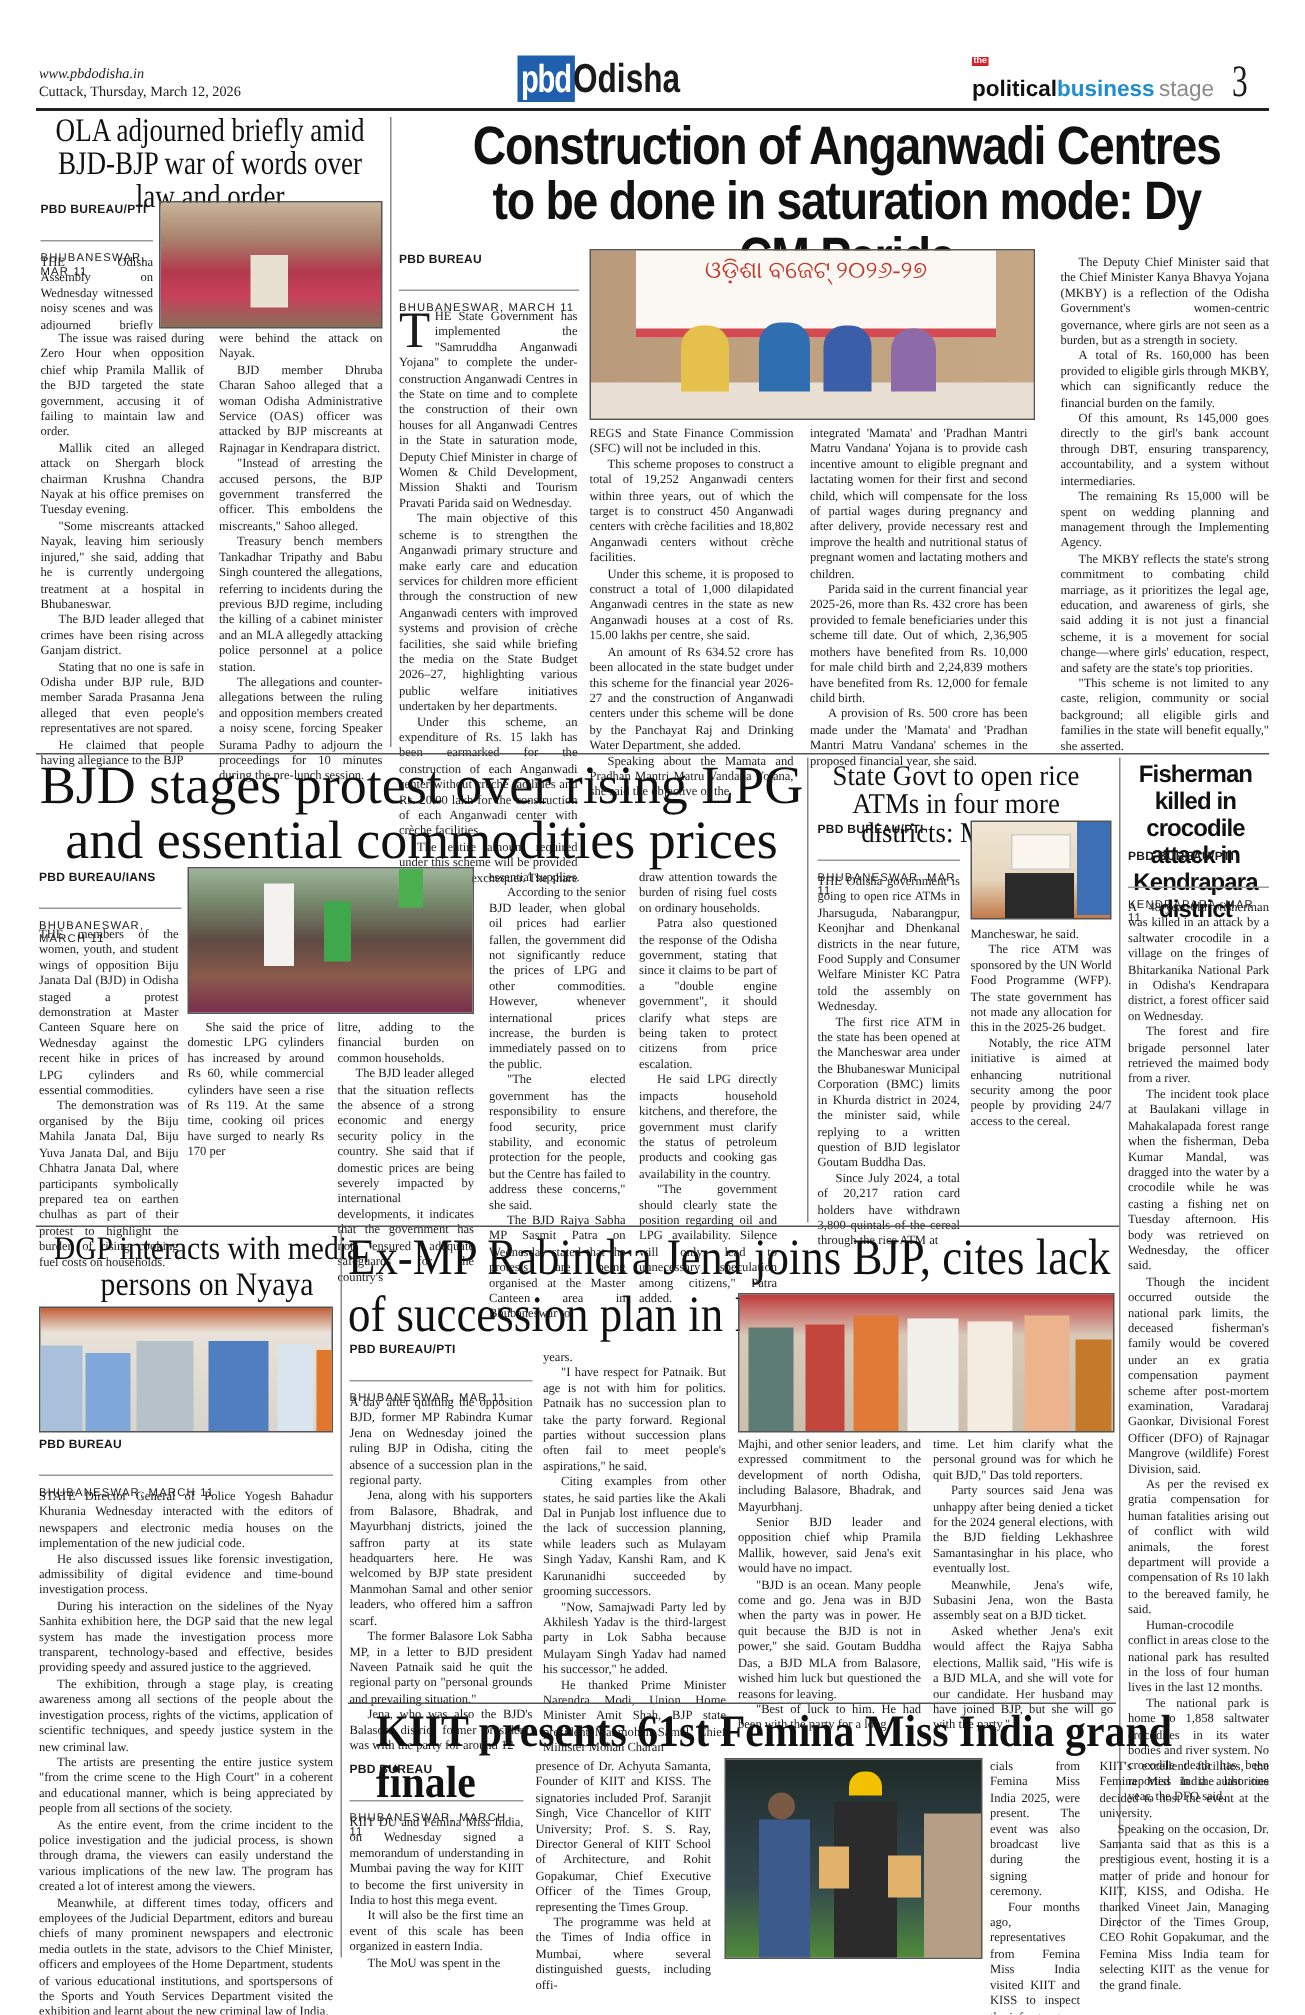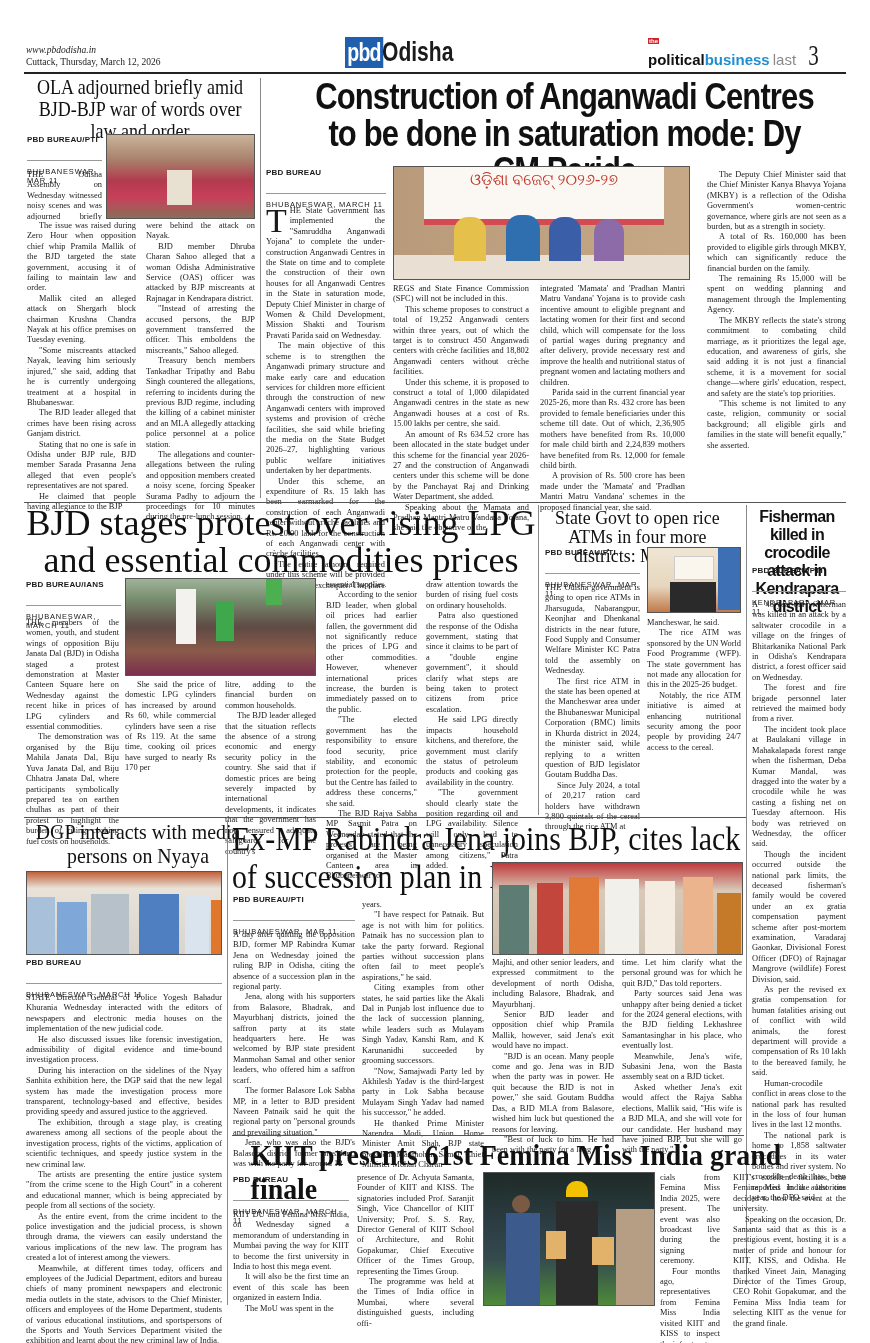--- a/index.html
+++ b/index.html
@@ -37,21 +37,21 @@
   <div>Cuttack, Thursday, March 12, 2026</div>
 </div>
 <div class="abs logo">
   <span class="box">pbd</span>
   <span class="od">Odisha</span>
 </div>
 <div class="abs mast-r">
   <span class="the">the</span>
   <span class="pol">political</span>
     <span class="bus pol" style="color:#1f8ed0">business</span>
-  <span class="dly pol" style="color:#8a8a8a;font-weight:normal">last</span>
+  <span class="dly pol" style="color:#8a8a8a;font-weight:normal">stage</span>
   <span class="pg">3</span>
 </div>
 <div class="abs rule" style="left:24px;top:72px;width:822px"></div>
 
 <div class="abs" style="left:24px;top:76px;width:232px">
   <div class="hl" style="font-size:22px;transform:scaleX(.82);transform-origin:left;width:283px;line-height:22px">OLA adjourned briefly amid BJD-BJP war of words over law and order</div>
 </div>
 <div class="abs" style="left:27px;top:135px;width:75px">
   <div class="by">PBD BUREAU/PTI</div>
   <div class="dl">BHUBANESWAR, MAR 11</div>
@@ -107,20 +107,21 @@
   <p>Speaking about the Mamata and Pradhan Mantri Matru Vandana Yojana, she said the objective of the</p>
 </div>
 <div class="abs txt" style="left:540px;top:284px;width:145px">
   <p class="first">integrated 'Mamata' and 'Pradhan Mantri Matru Vandana' Yojana is to provide cash incentive amount to eligible pregnant and lactating women for their first and second child, which will compensate for the loss of partial wages during pregnancy and after delivery, provide necessary rest and improve the health and nutritional status of pregnant women and lactating mothers and children.</p>
   <p>Parida said in the current financial year 2025-26, more than Rs. 432 crore has been provided to female beneficiaries under this scheme till date. Out of which, 2,36,905 mothers have benefited from Rs. 10,000 for male child birth and 2,24,839 mothers have benefited from Rs. 12,000 for female child birth.</p>
   <p>A provision of Rs. 500 crore has been made under the 'Mamata' and 'Pradhan Mantri Matru Vandana' schemes in the proposed financial year, she said.</p>
 </div>
 <div class="abs txt" style="left:707px;top:170px;width:139px">
   <p>The Deputy Chief Minister said that the Chief Minister Kanya Bhavya Yojana (MKBY) is a reflection of the Odisha Government's women-centric governance, where girls are not seen as a burden, but as a strength in society.</p>
   <p>A total of Rs. 160,000 has been provided to eligible girls through MKBY, which can significantly reduce the financial burden on the family.</p>
+  <p>Of this amount, Rs 145,000 goes directly to the girl's bank account through DBT, ensuring transparency, accountability, and a system without intermediaries.</p>
   <p>The remaining Rs 15,000 will be spent on wedding planning and management through the Implementing Agency.</p>
   <p>The MKBY reflects the state's strong commitment to combating child marriage, as it prioritizes the legal age, education, and awareness of girls, she said adding it is not just a financial scheme, it is a movement for social change—where girls' education, respect, and safety are the state's top priorities.</p>
   <p>"This scheme is not limited to any caste, religion, community or social background; all eligible girls and families in the state will benefit equally," she asserted.</p>
 </div>
 
 <div class="abs hr" style="left:24px;top:502px;width:822px;background:#555"></div>
 
 <div class="abs hl" style="left:26px;top:505px;width:510px;font-size:36px;line-height:37px">BJD stages protest over rising LPG and essential commodities prices</div>
 <div class="abs" style="left:26px;top:580px;width:95px">
   <div class="by">PBD BUREAU/IANS</div>

